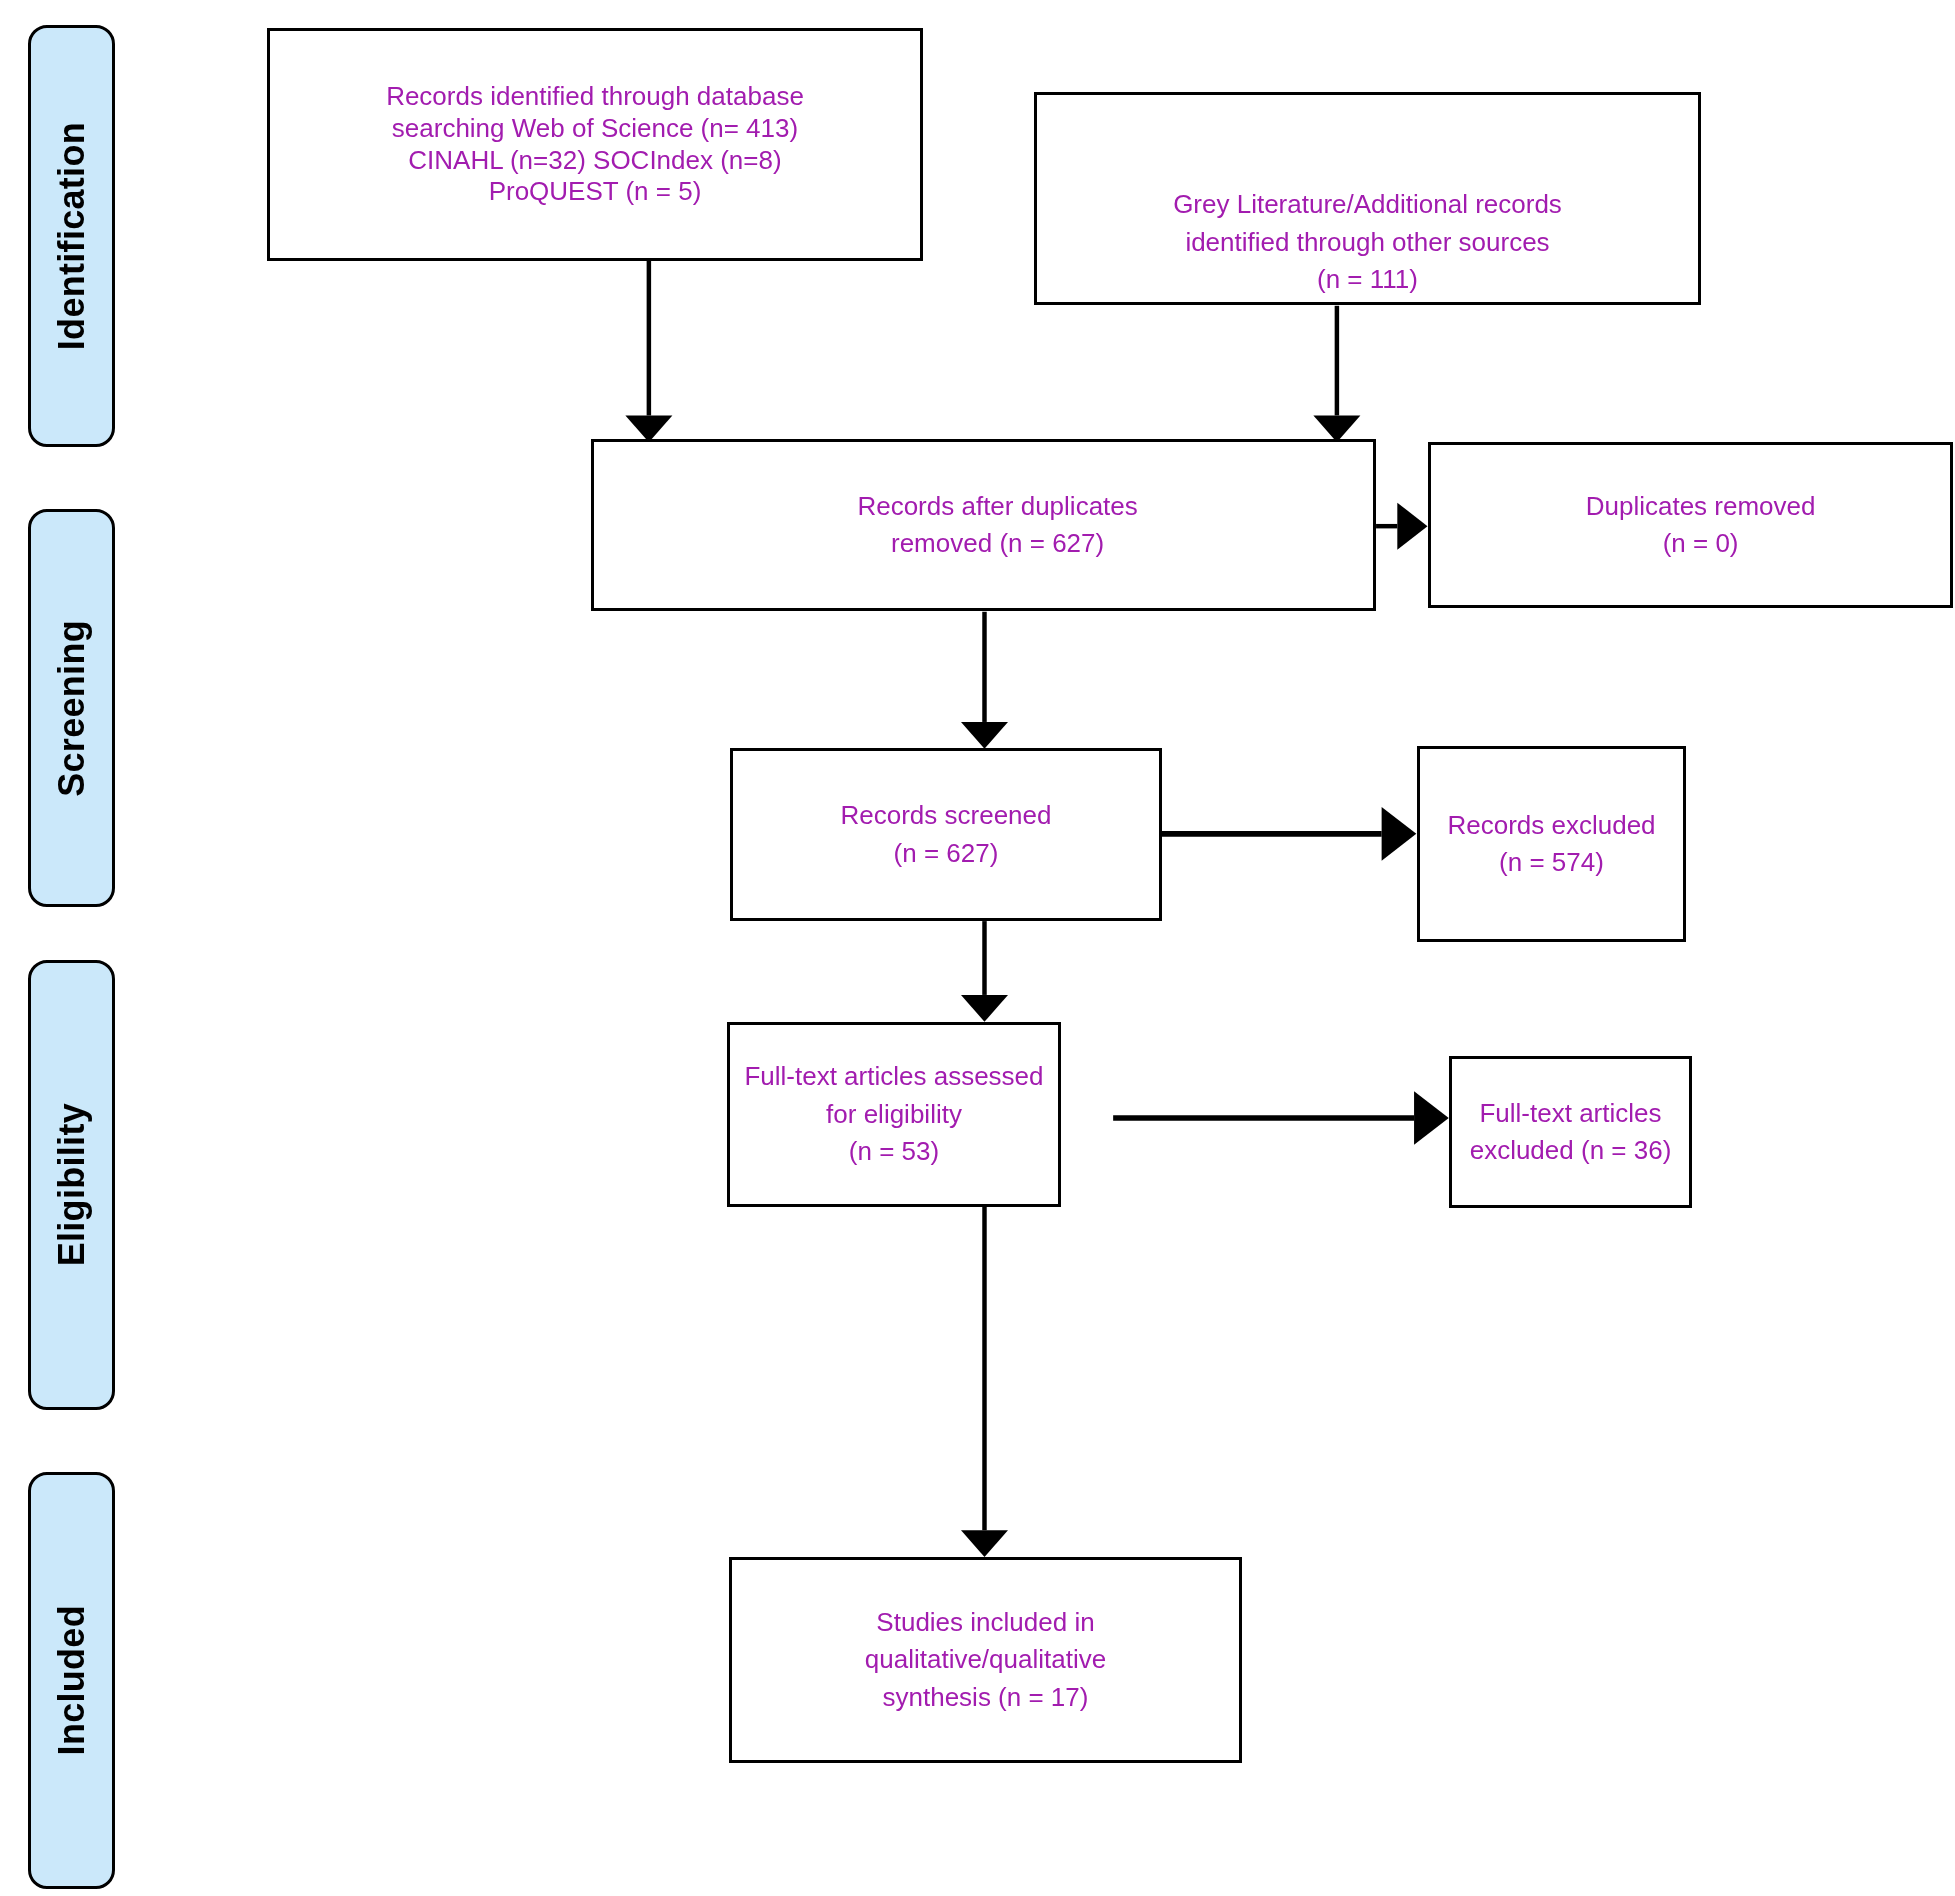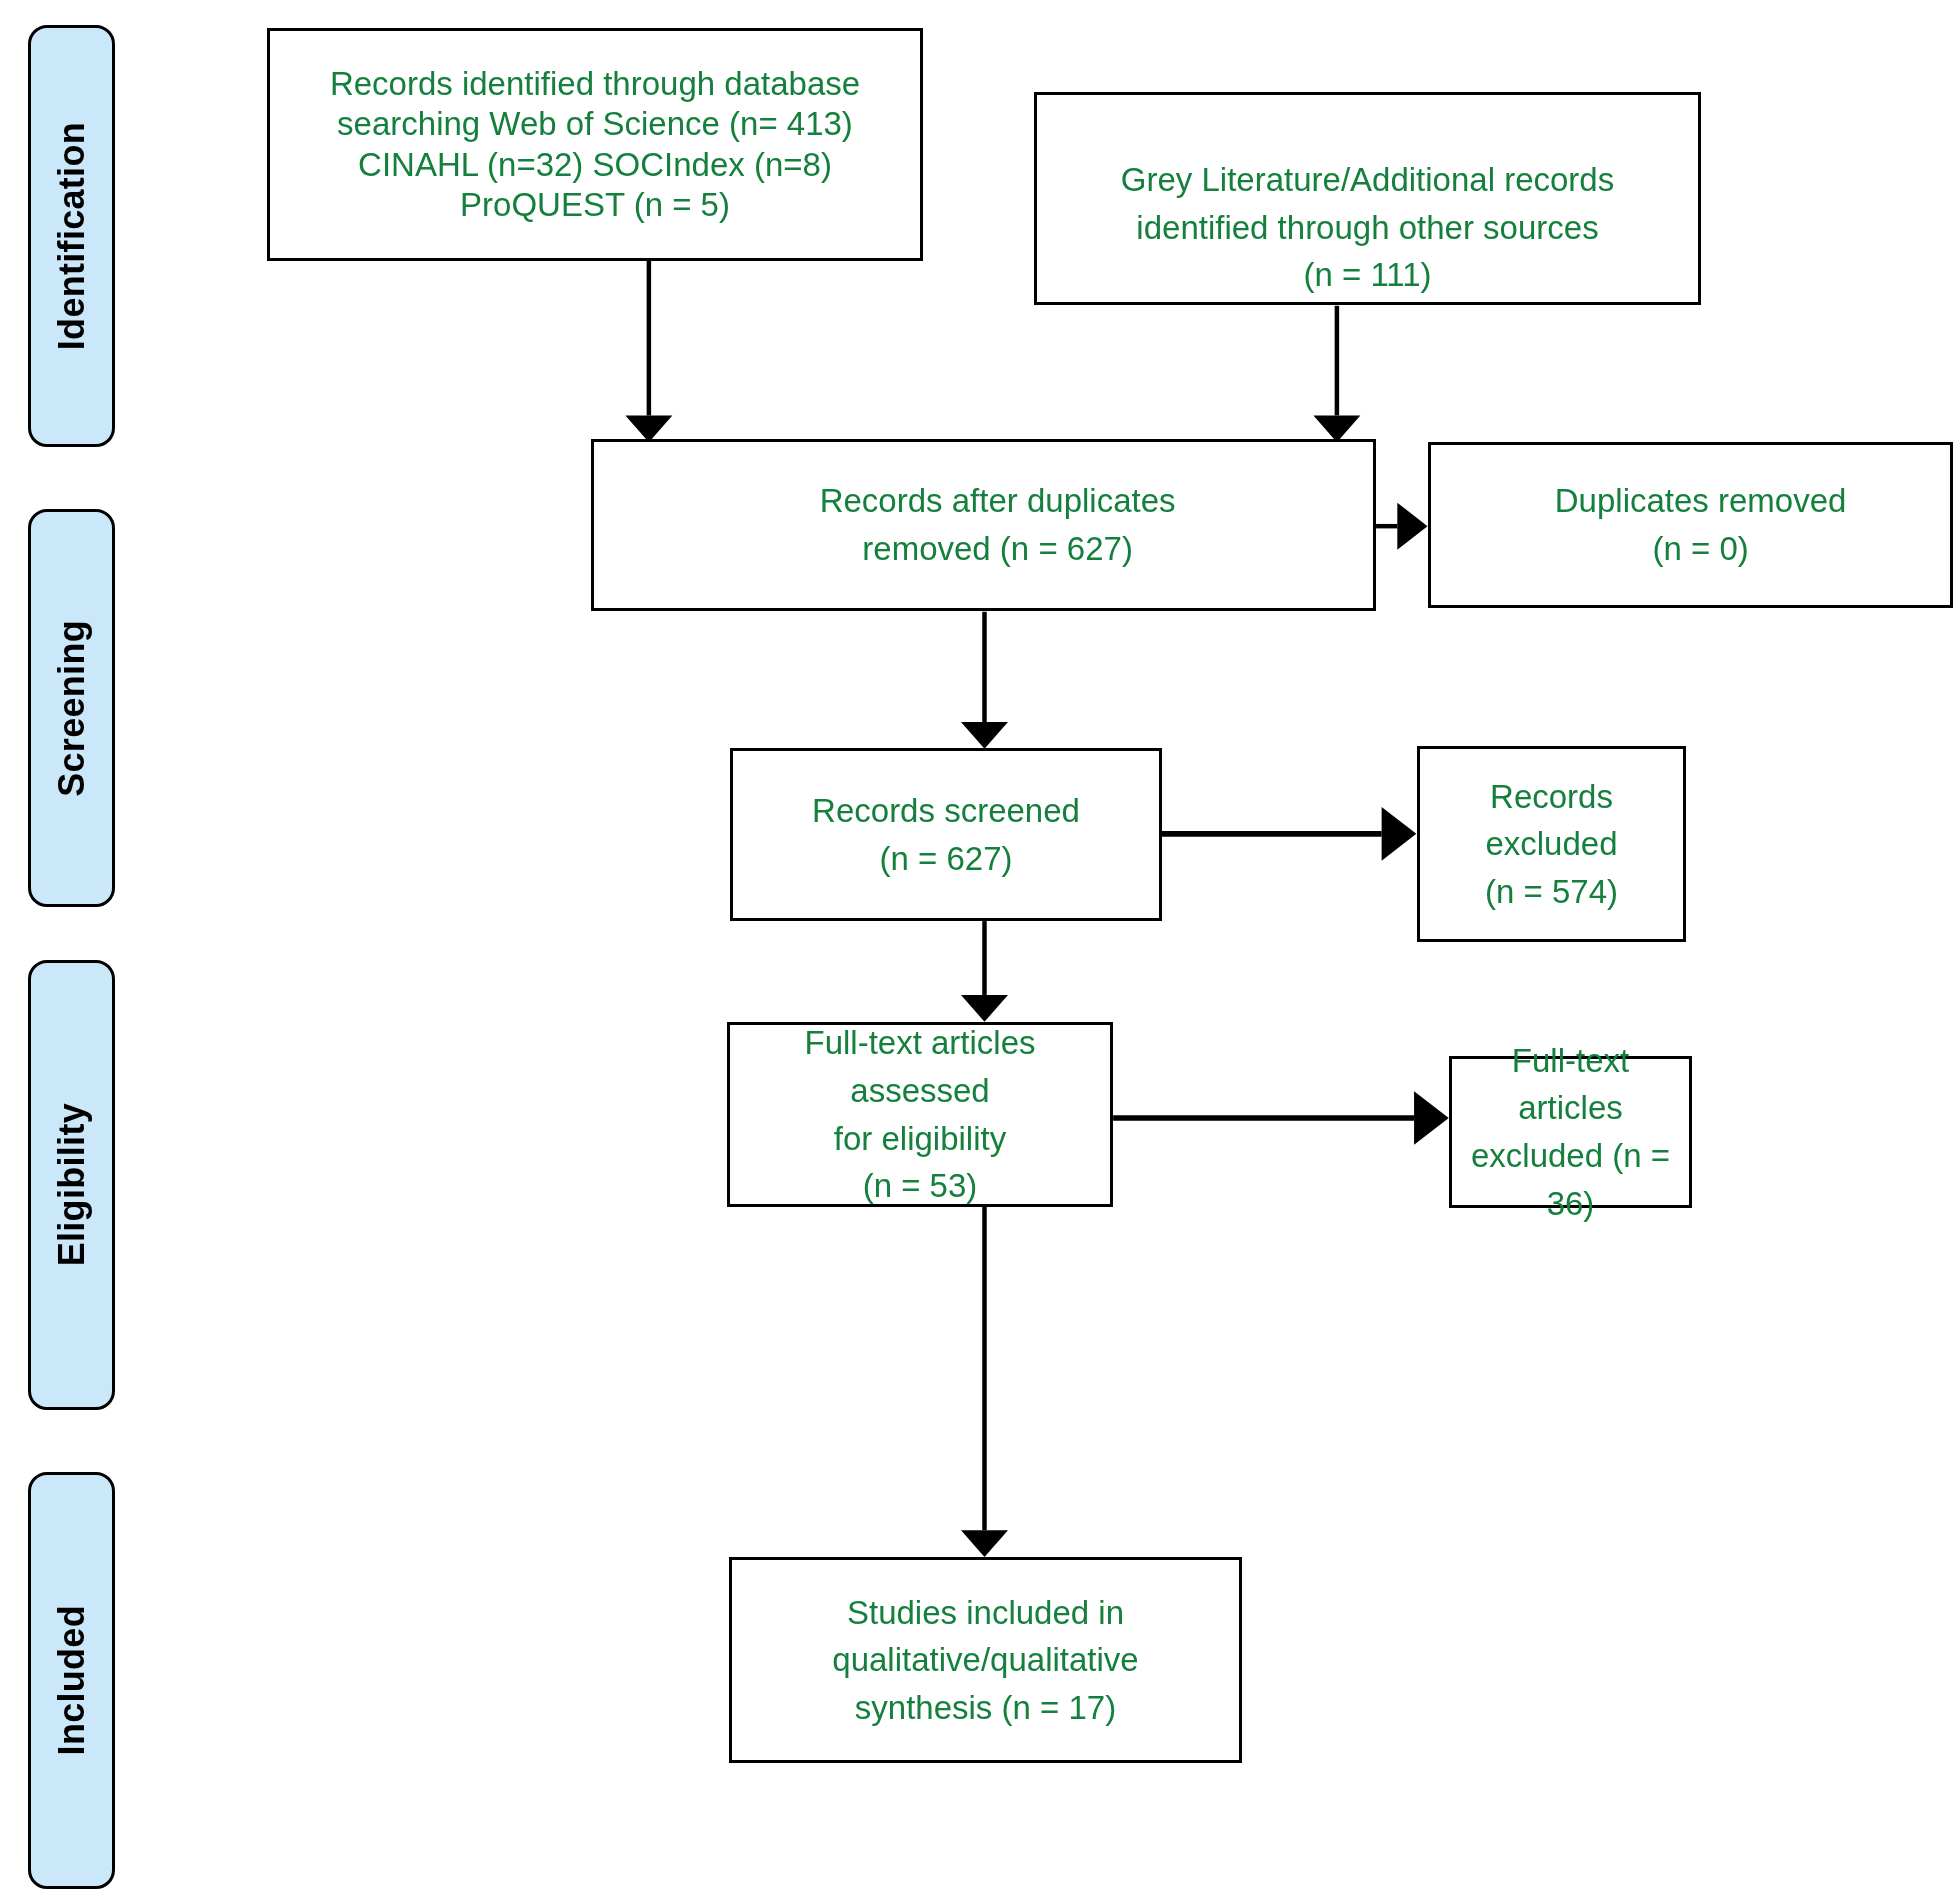--- a/index.html
+++ b/index.html
@@ -45,23 +45,23 @@
     border: 3.4px solid #000000;
     box-sizing: border-box;
     display: flex;
     align-items: center;
     justify-content: center;
     padding: 3.4px 7.8px;
   }
   .flow-box p {
     margin: 0;
     text-align: center;
-    font-size: 33px;
+    font-size: 26px;
     line-height: 1.44;
-    color: #15803d;
+    color: #a21caf;
   }
   .flow-box.tight p { line-height: 1.22; }
   
   #wires {
     position: absolute;
     left: 0;
     top: 0;
     width: 1955px;
     height: 1897px;
     pointer-events: none;
@@ -169,21 +169,21 @@
     </p>
   </div>
 
   <div class="flow-box" style="left:1417px; top:746px; width:269px; height:196px;">
     <p>
       <span>Records excluded</span><br>
       <span>(n = 574)</span>
     </p>
   </div>
 
-  <div class="flow-box" style="left:727px; top:1022px; width:386px; height:185px;">
+  <div class="flow-box" style="left:727px; top:1022px; width:334px; height:185px;">
     <p>
       <span>Full-text articles assessed</span><br>
       <span>for eligibility</span><br>
       <span>(n = 53)</span>
     </p>
   </div>
 
   <div class="flow-box" style="left:1449px; top:1056px; width:243px; height:152px;">
     <p>
       <span>Full-text articles</span><br>

